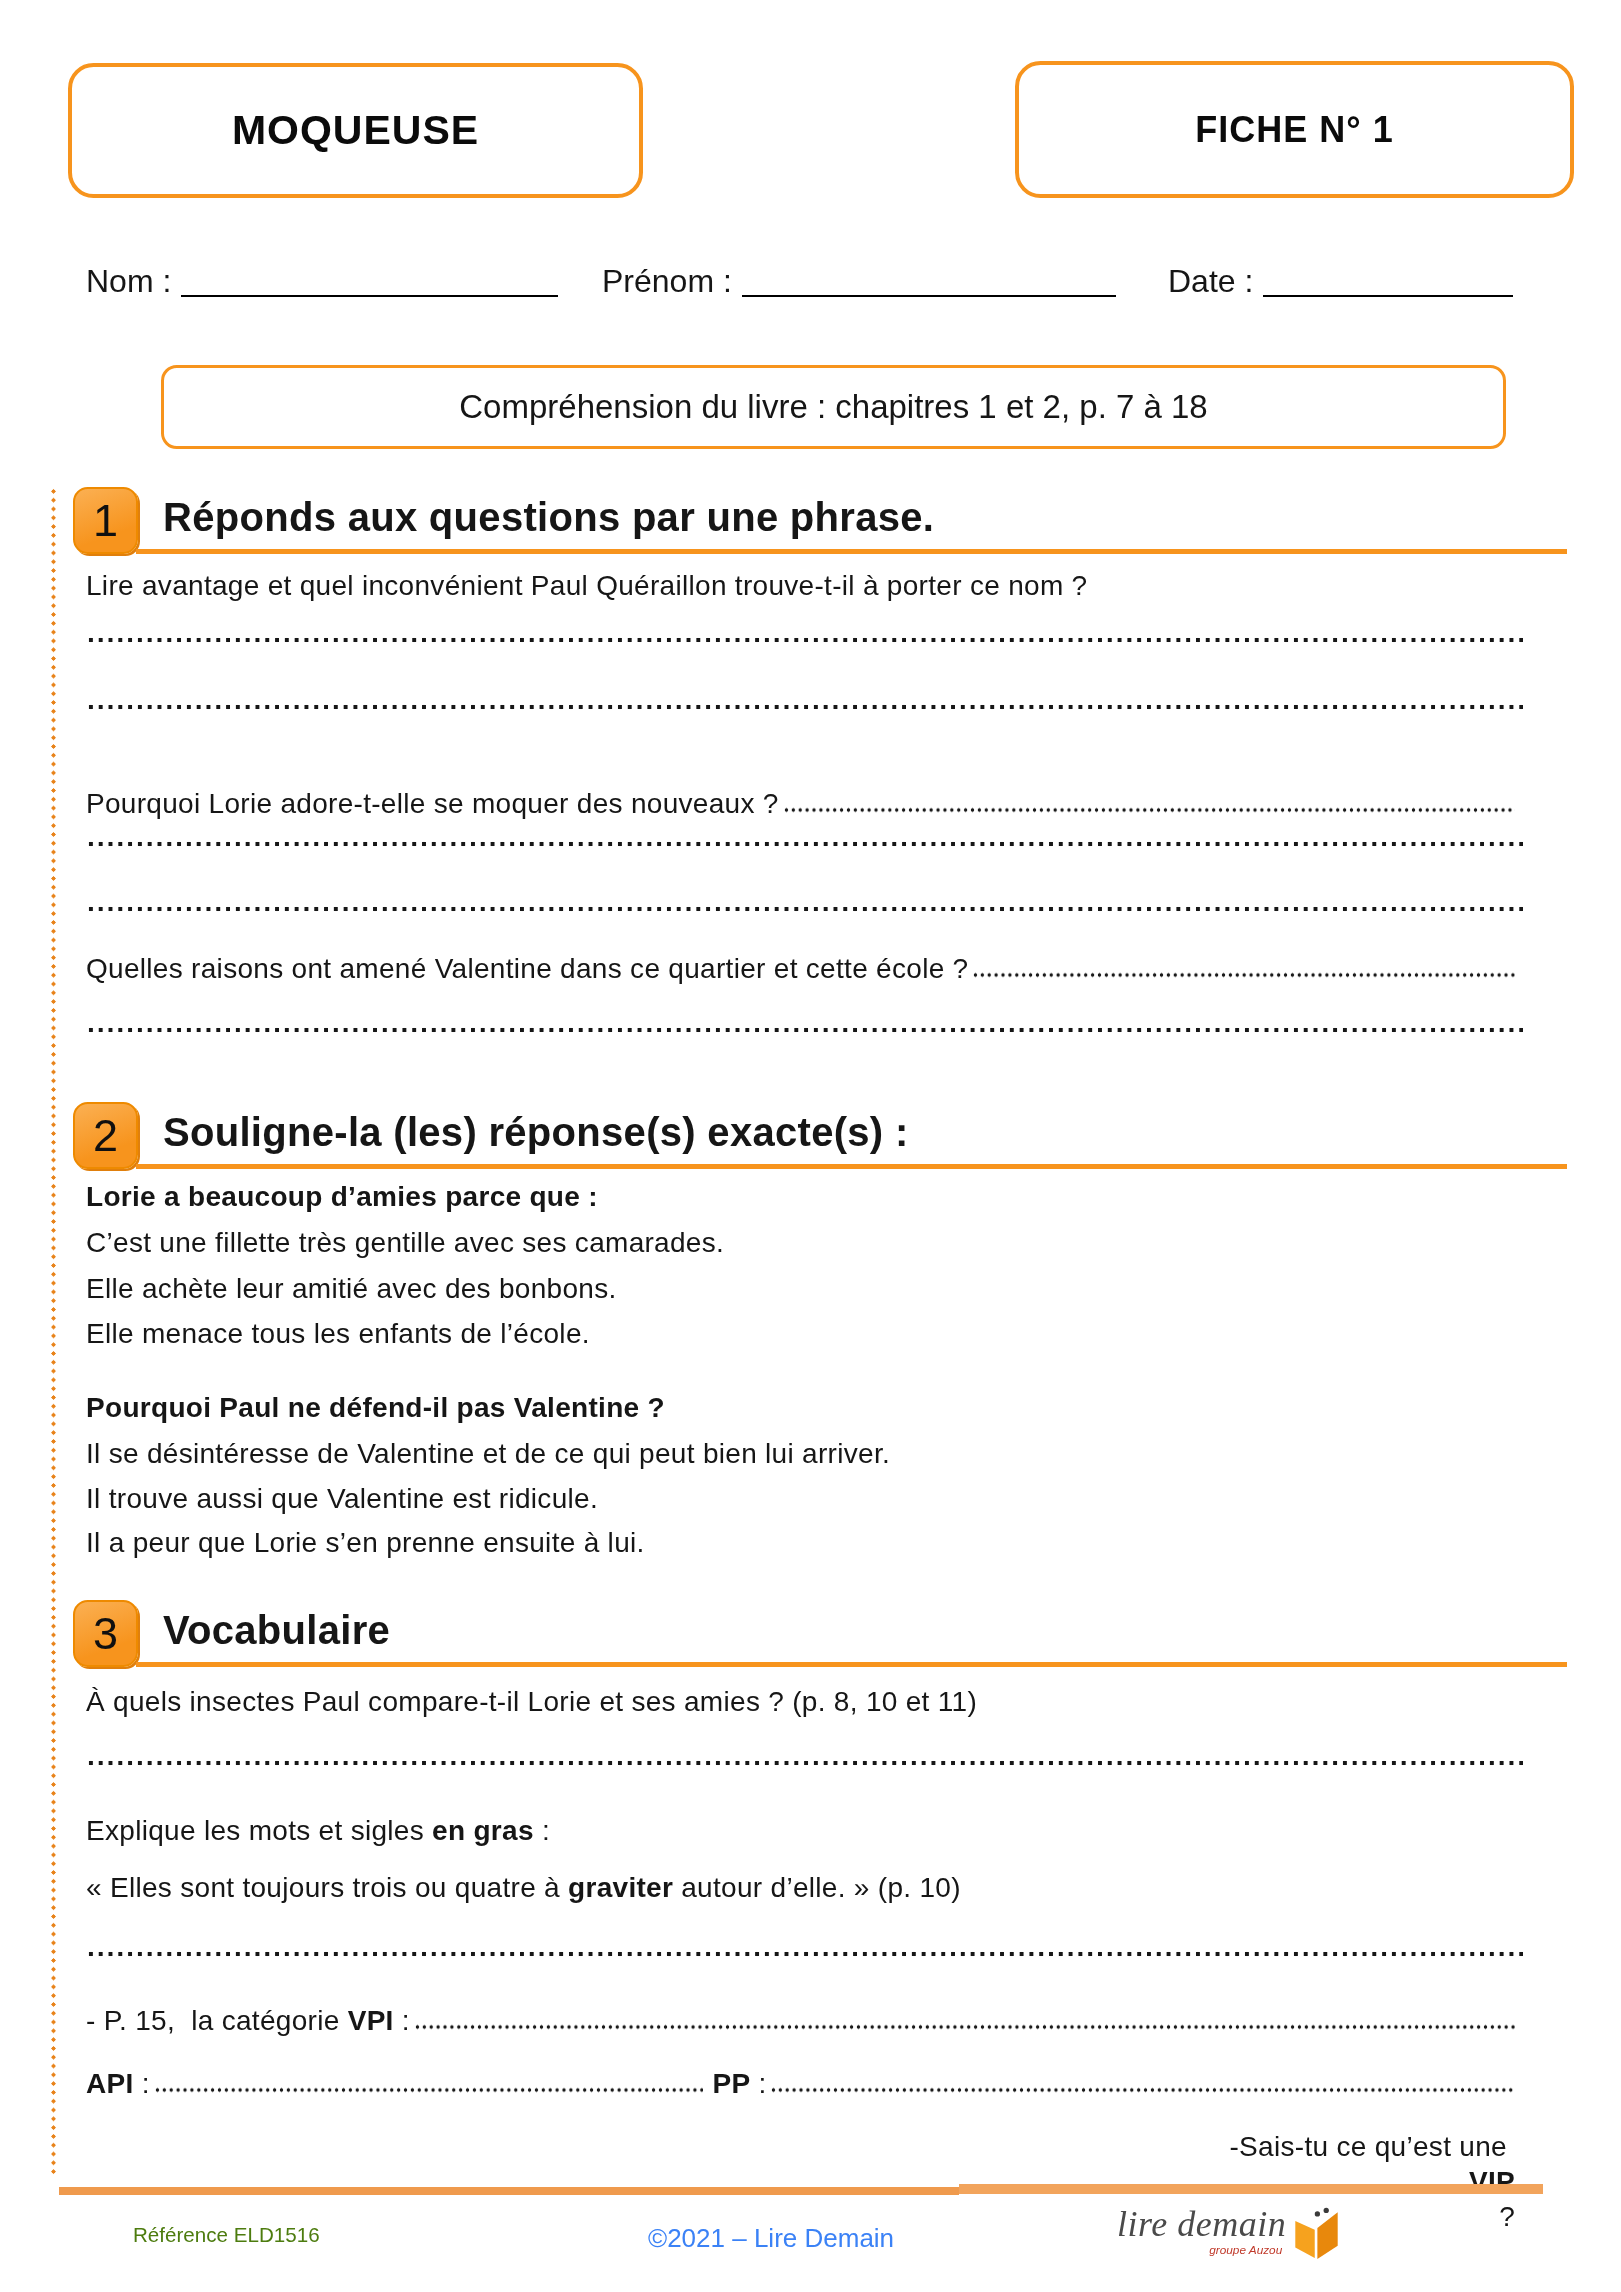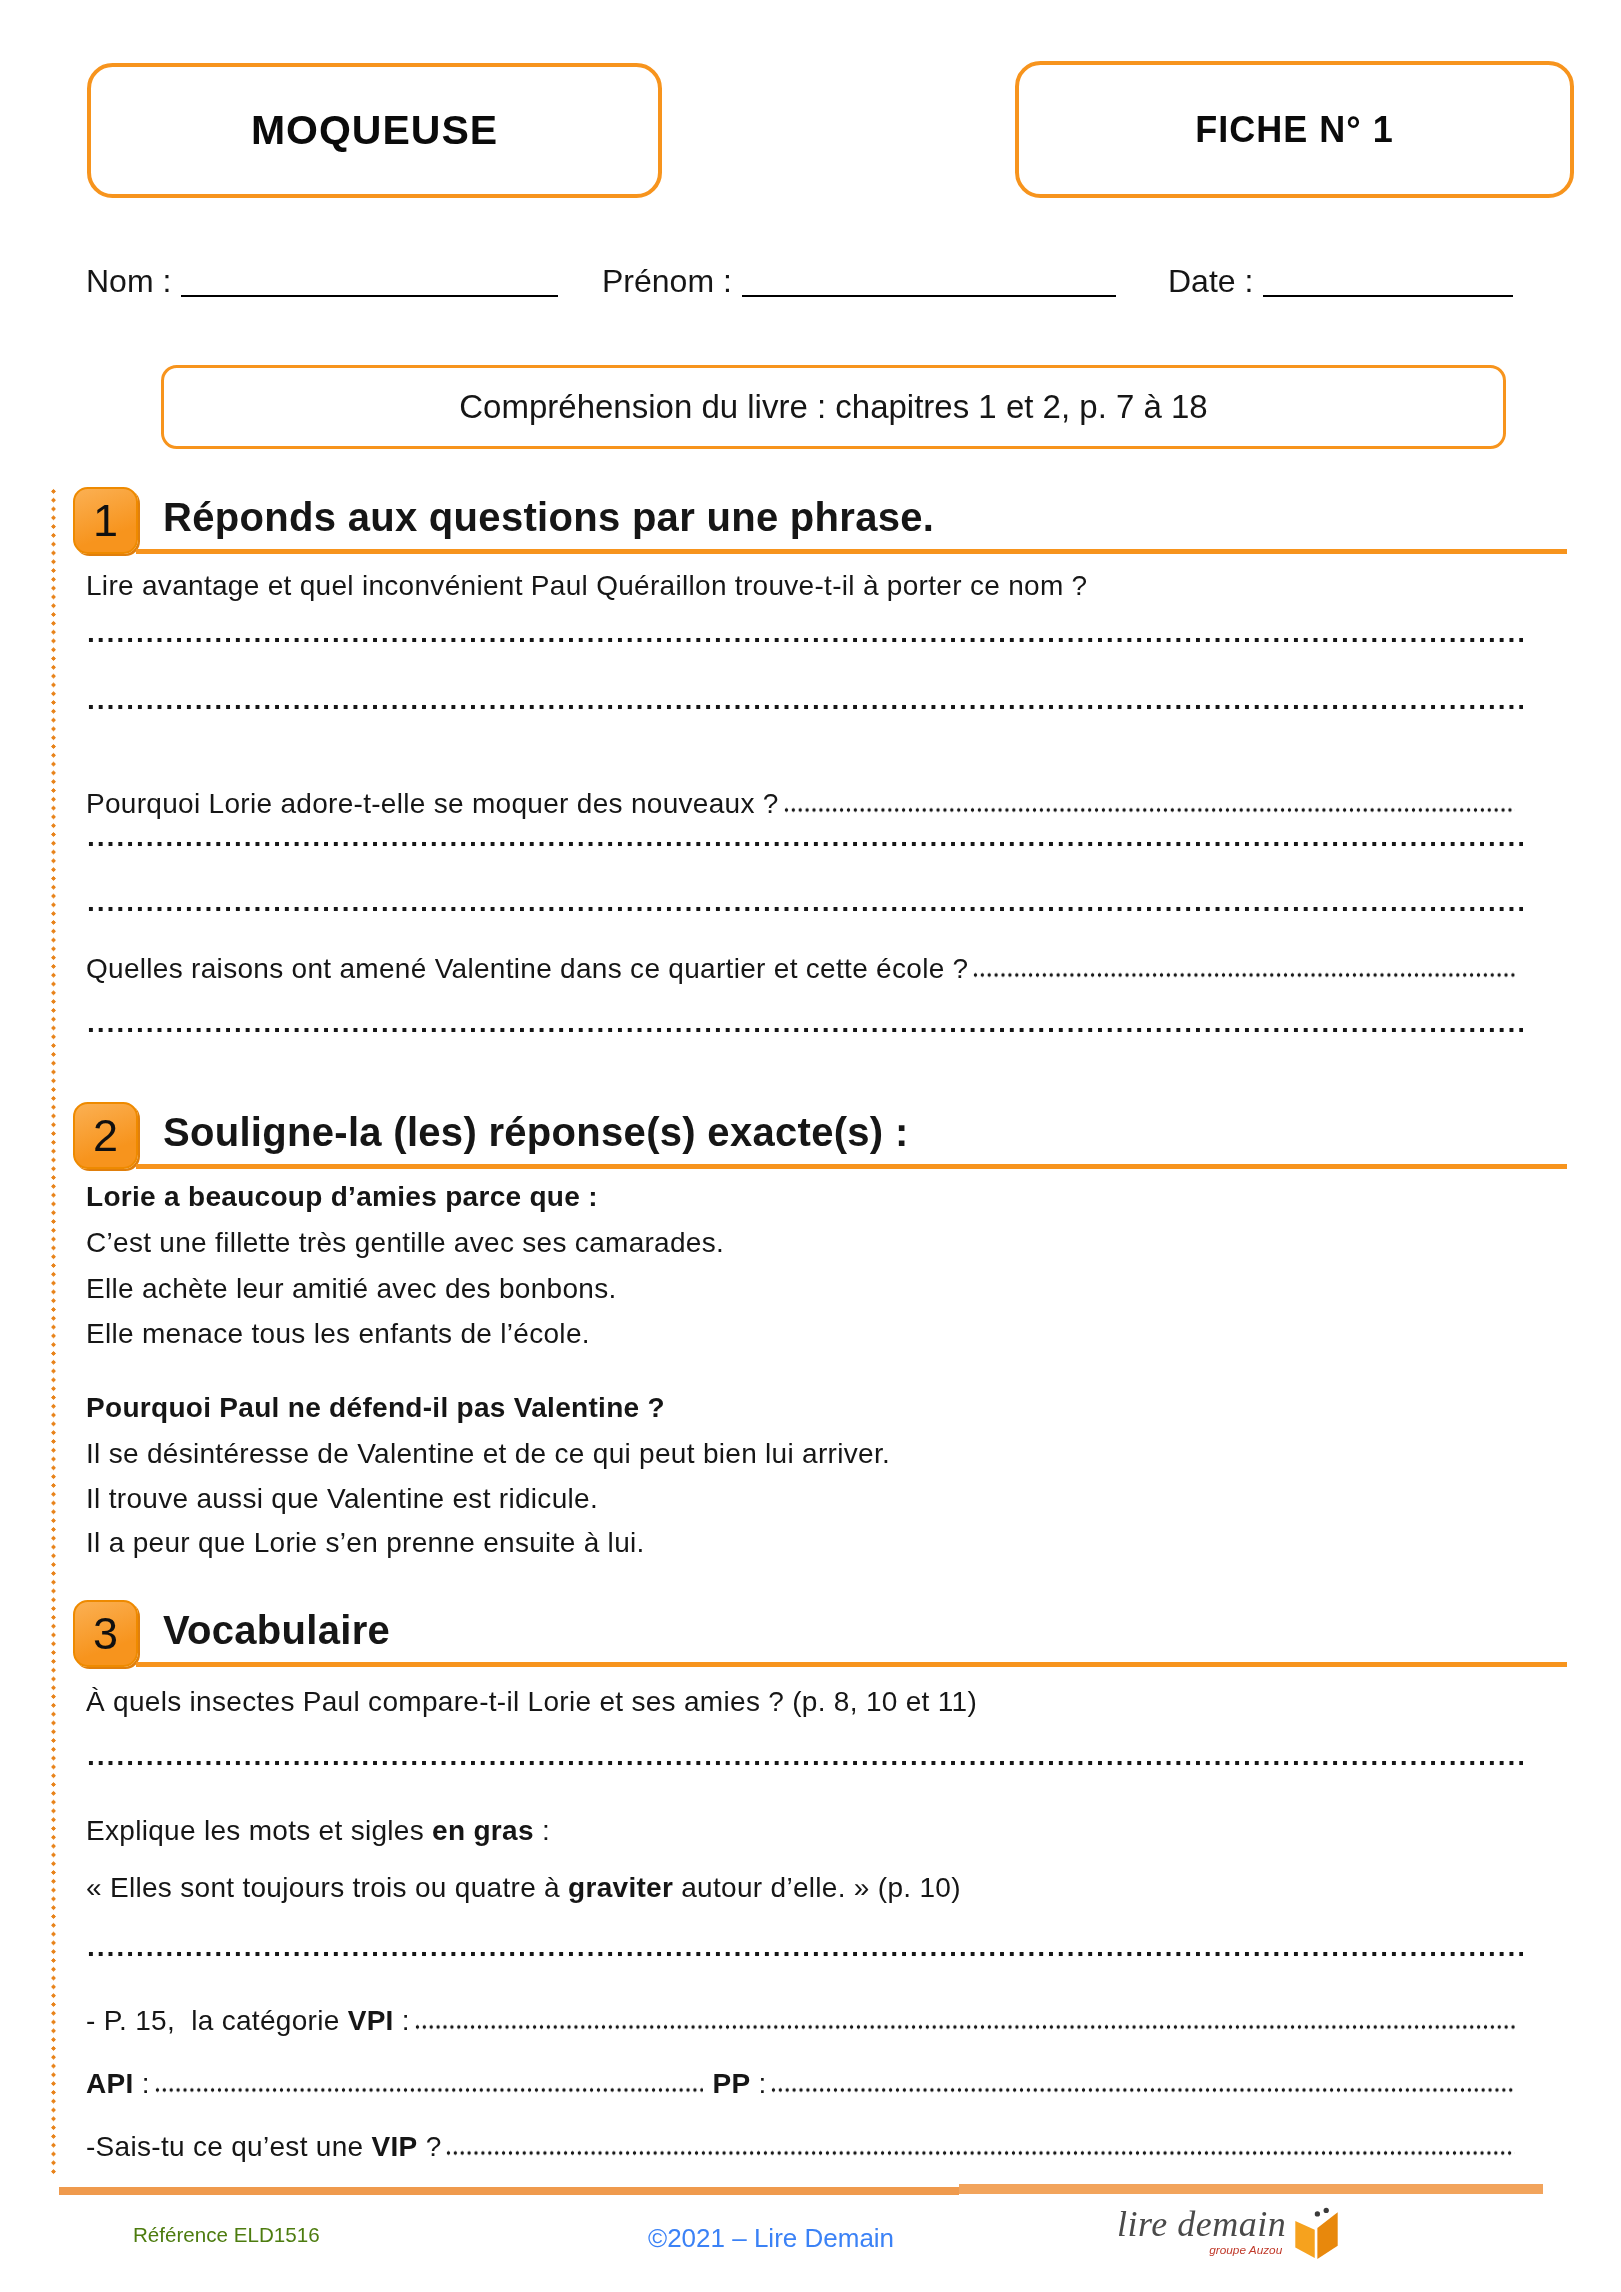--- a/index.html
+++ b/index.html
@@ -3,21 +3,21 @@
 <meta charset="utf-8">
 <style>
   html,body{margin:0;padding:0;background:#fff;}
   .page{position:relative;width:1621px;height:2293px;background:#fff;overflow:hidden;
         font-family:"Liberation Sans",sans-serif;color:#161616;}
   .t{white-space:pre-wrap;}
 
   
   .hbox{position:absolute;border:4.9px solid #F7941D;border-radius:25.5px;background:#fff;
         display:flex;align-items:center;justify-content:center;font-weight:bold;color:#0b0b0b;}
-  .box-moqueuse{left:87px;top:63px;width:567px;height:127px;font-size:41px;letter-spacing:1px;}
+  .box-moqueuse{left:68px;top:63px;width:567px;height:127px;font-size:41px;letter-spacing:1px;}
   .box-fiche{left:1015px;top:61px;width:551px;height:129px;font-size:36px;letter-spacing:1px;}
 
   
   .field{position:absolute;top:263px;display:flex;align-items:flex-end;font-size:32px;}
   .field .line{flex:1;border-bottom:2.9px solid #000;margin-bottom:2.9px;margin-left:9.8px;height:1px;}
   .f-nom{left:86px;width:472px;}
   .f-prenom{left:602px;width:514px;align-items:flex-end;}
   .f-date{left:1168px;width:345px;}
 
   
@@ -184,21 +184,21 @@
 
   <div class="row qflex" style="top:2066px;">
     <span class="qt bold">API</span>
       <span class="qt"> :</span>
     <span class="leader fixed"></span>
     <span class="qt bold" style="margin-left:9.8px;">PP</span>
       <span class="qt"> :</span>
     <span class="leader"></span>
   </div>
 
-  <div class="row qflex" style="top:2129px;">
+  <div class="row qflex" style="top:2129px;flex-direction:column;">
     <span class="qt">-Sais-tu ce qu’est une </span>
       <span class="qt bold">VIP</span>
       <span class="qt"> ?</span>
     <span class="leader"></span>
   </div>
 
   <div class="fbar1"></div>
   <div class="fbar2"></div>
   <div class="fref t">Référence ELD1516</div>
   <div class="fcopy t">©2021 – Lire Demain</div>

